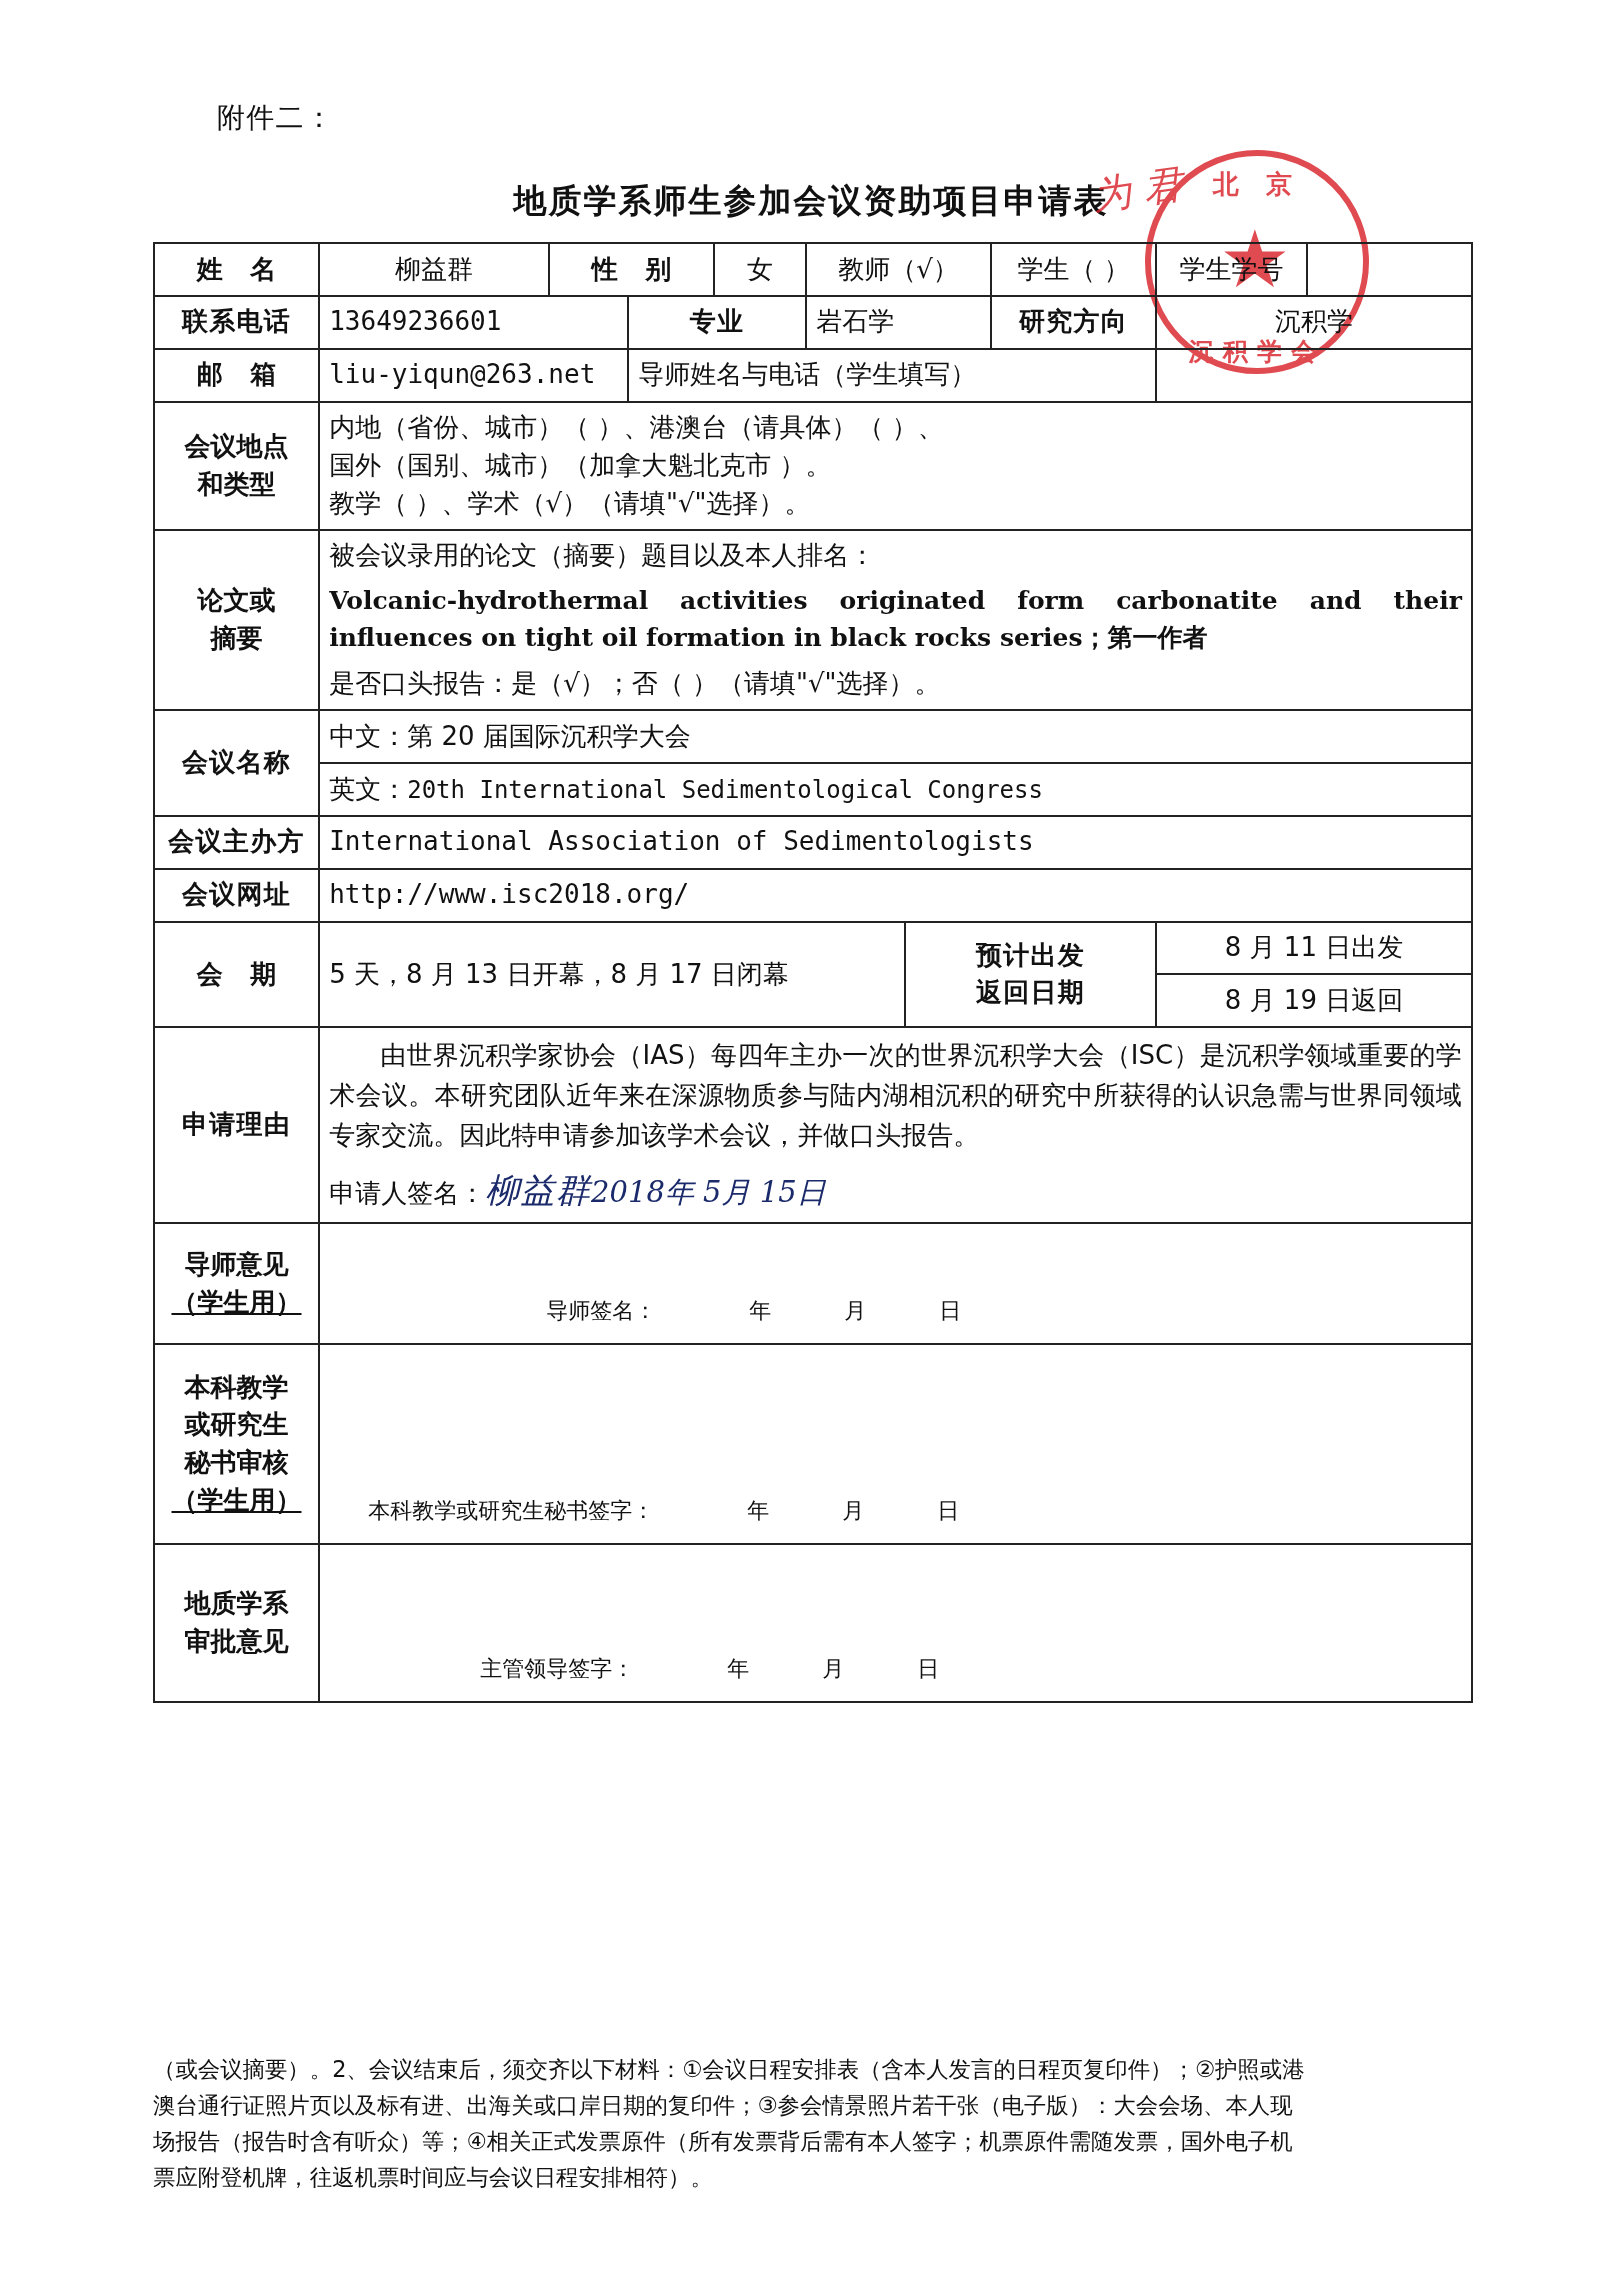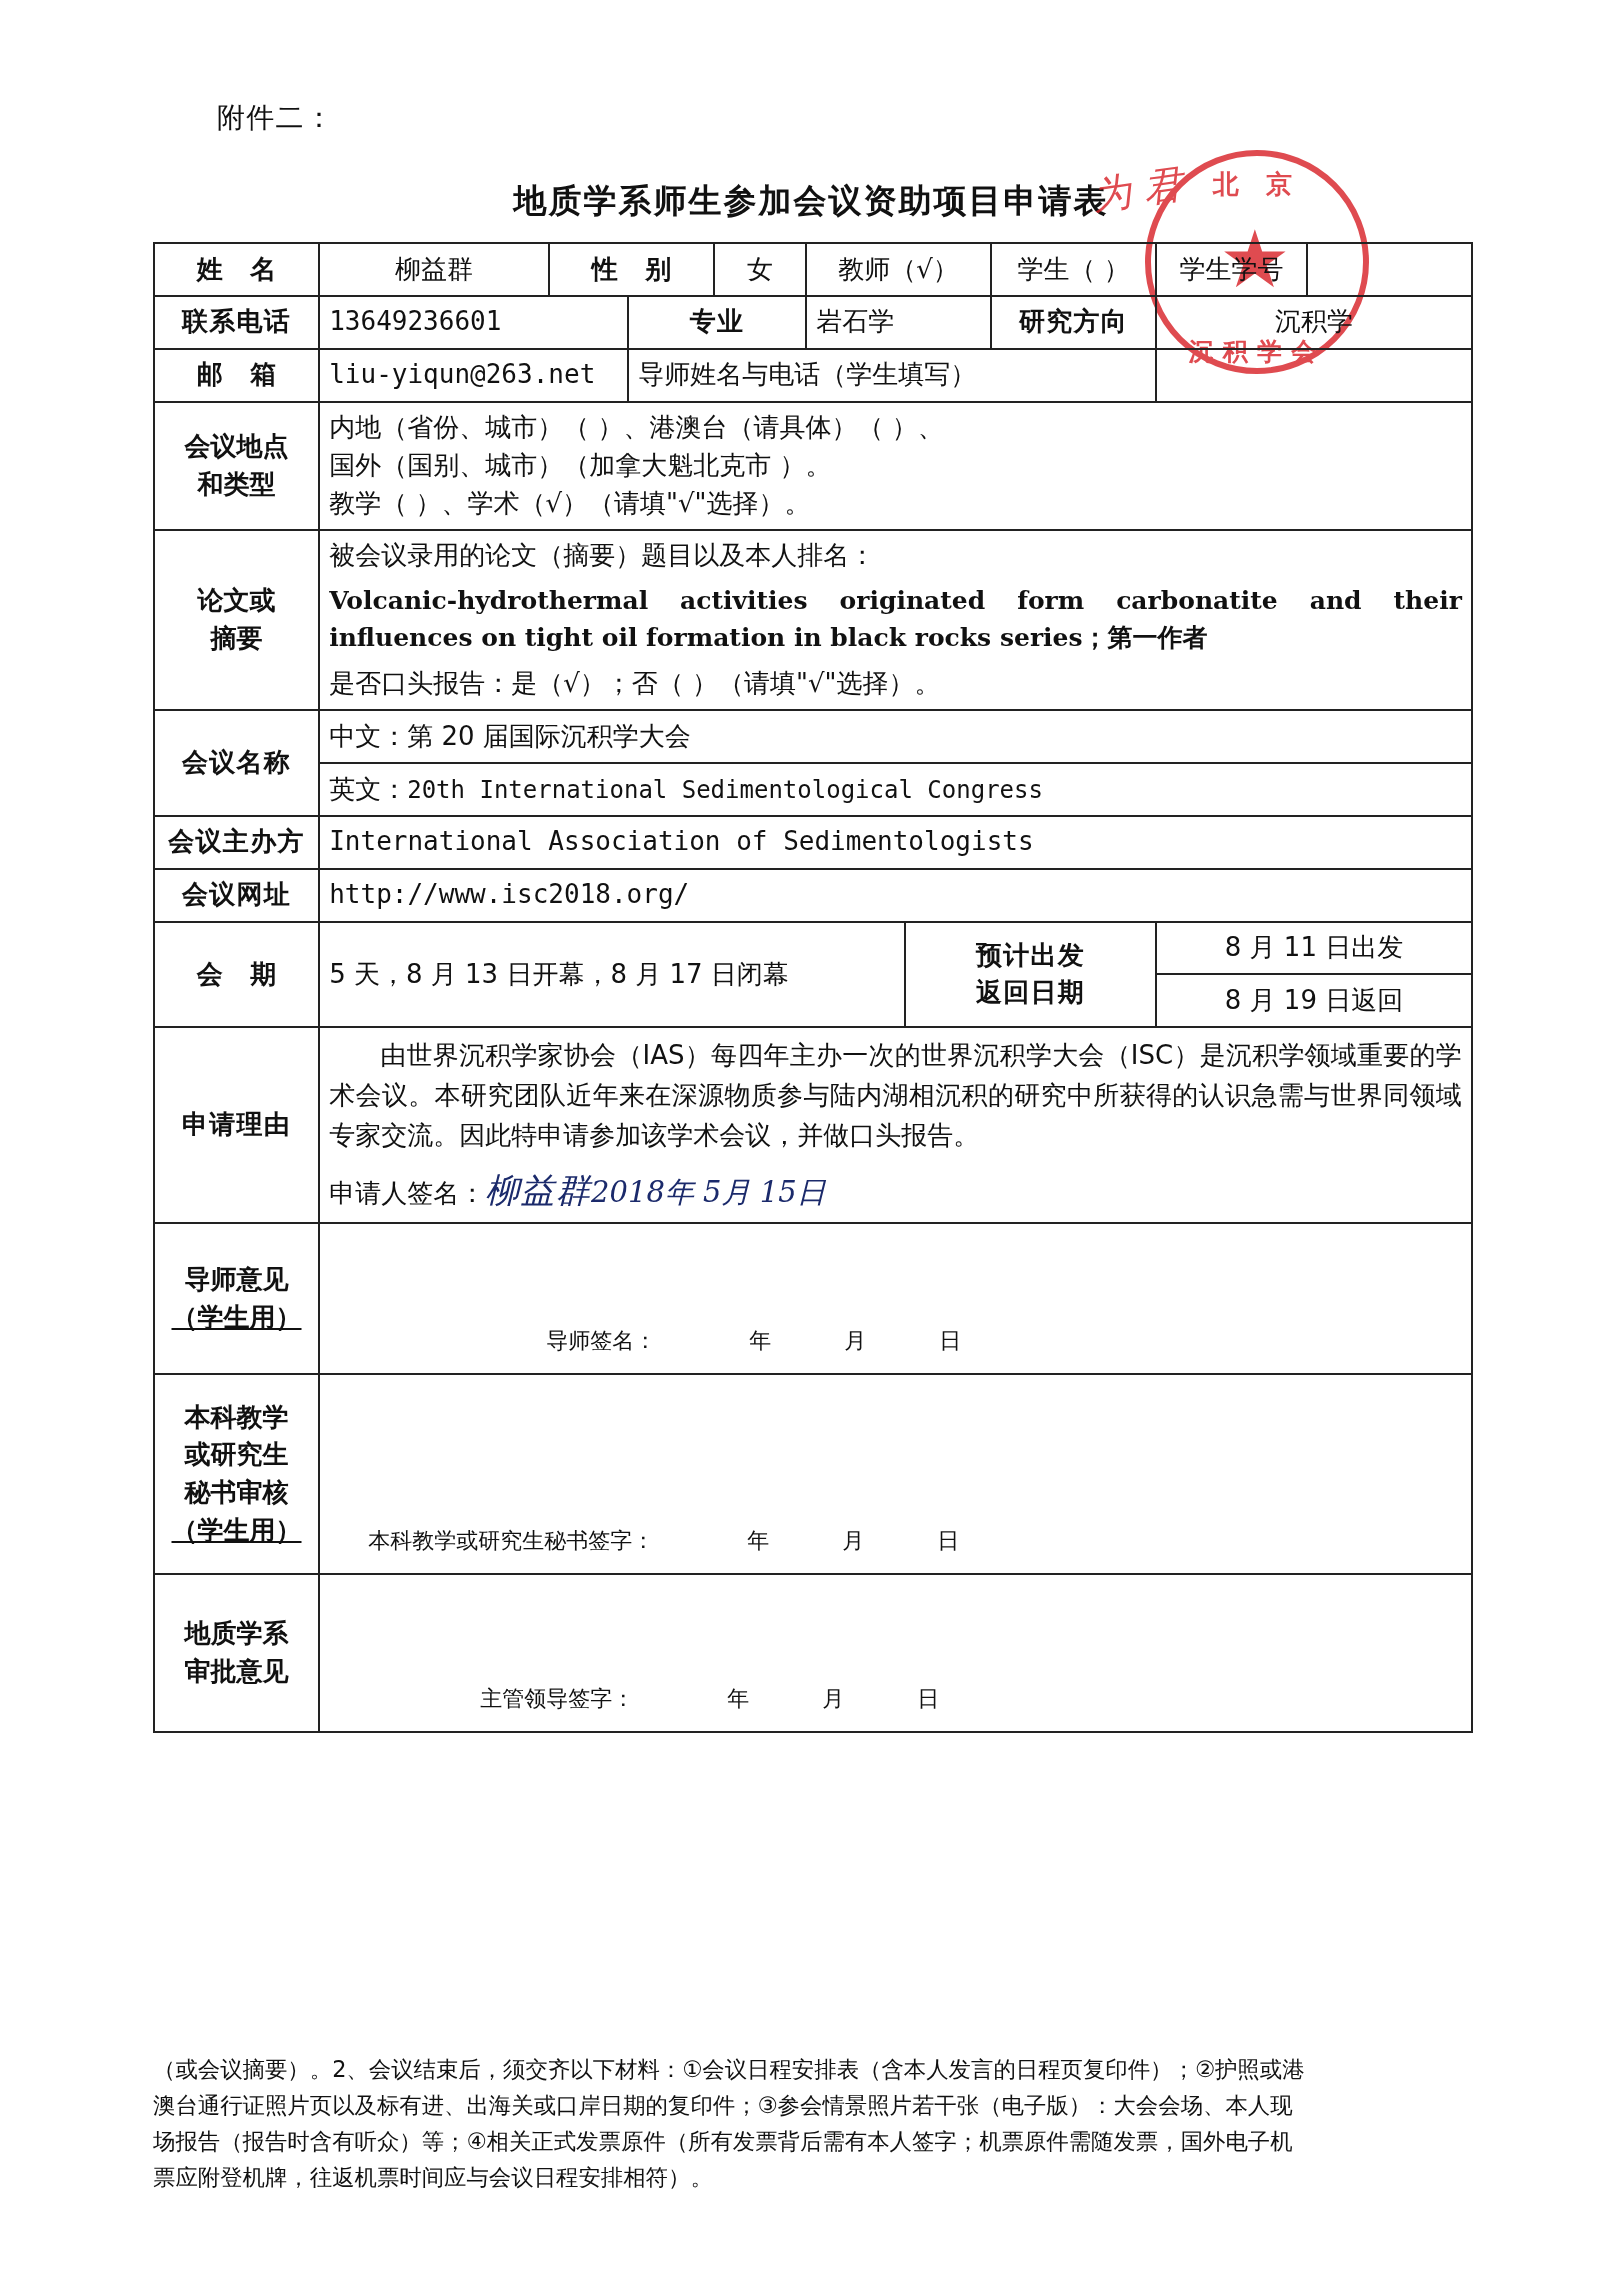--- a/index.html
+++ b/index.html
@@ -314,21 +314,21 @@
     <tr>
       <td class="lbl">申请理由</td>
       <td colspan="10">
         <div class="reason">由世界沉积学家协会（IAS）每四年主办一次的世界沉积学大会（ISC）是沉积学领域重要的学术会议。本研究团队近年来在深源物质参与陆内湖相沉积的研究中所获得的认识急需与世界同领域专家交流。因此特申请参加该学术会议，并做口头报告。</div>
         <div class="sign-line">
           <span>申请人签名：</span><span class="sig-hand">柳益群</span><span class="sig-date">2018年 5月 15日</span>
         </div>
       </td>
     </tr>
 
-    <tr style="height:151px;">
+    <tr style="height:121px;">
       <td class="tall-label">
         <div>导师意见</div>
         <div class="underline">（学生用）</div>
       </td>
       <td colspan="10" style="vertical-align:bottom;">
         <div class="inner-sign" style="padding-left:217px; padding-bottom:9.2px;">
           <span>导师签名：</span>
           <span class="date-spacer"></span>
           <span>年</span>
           <span class="date-spacer-sm"></span>

